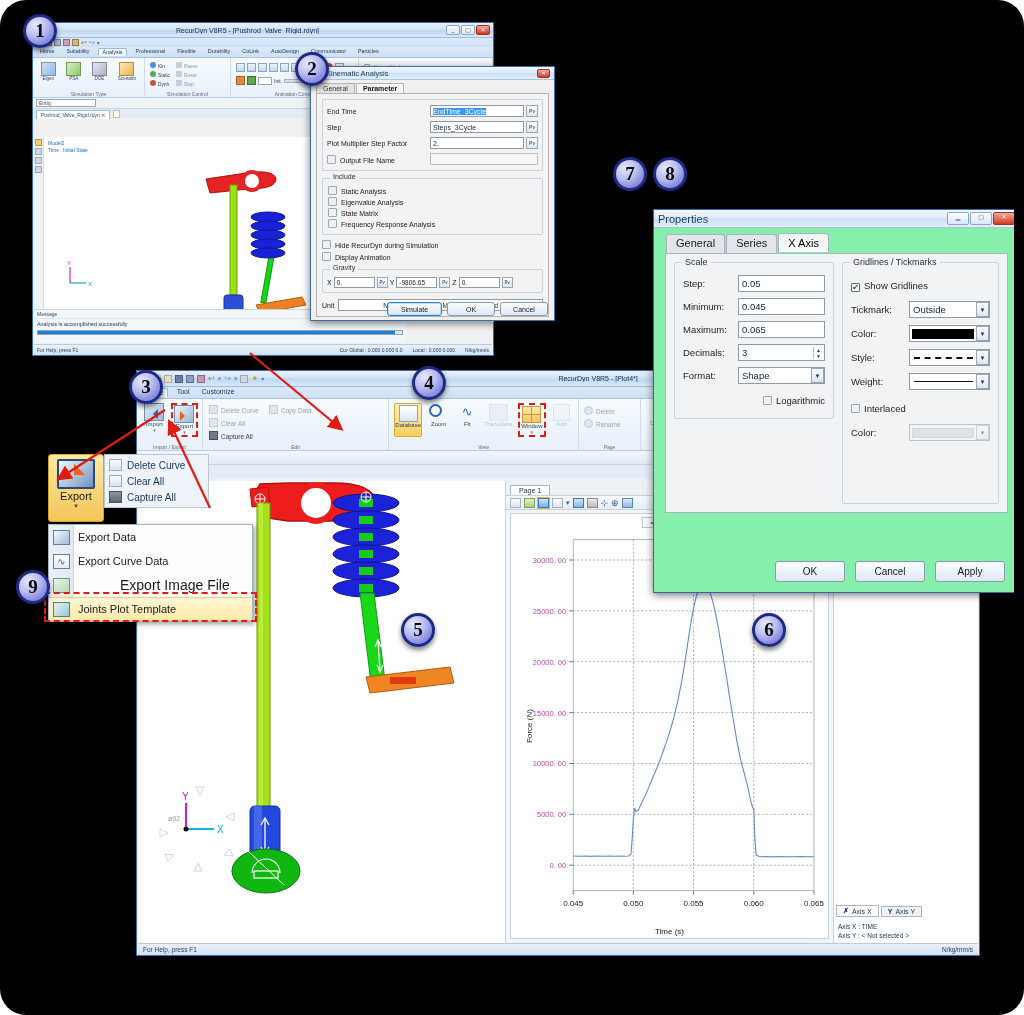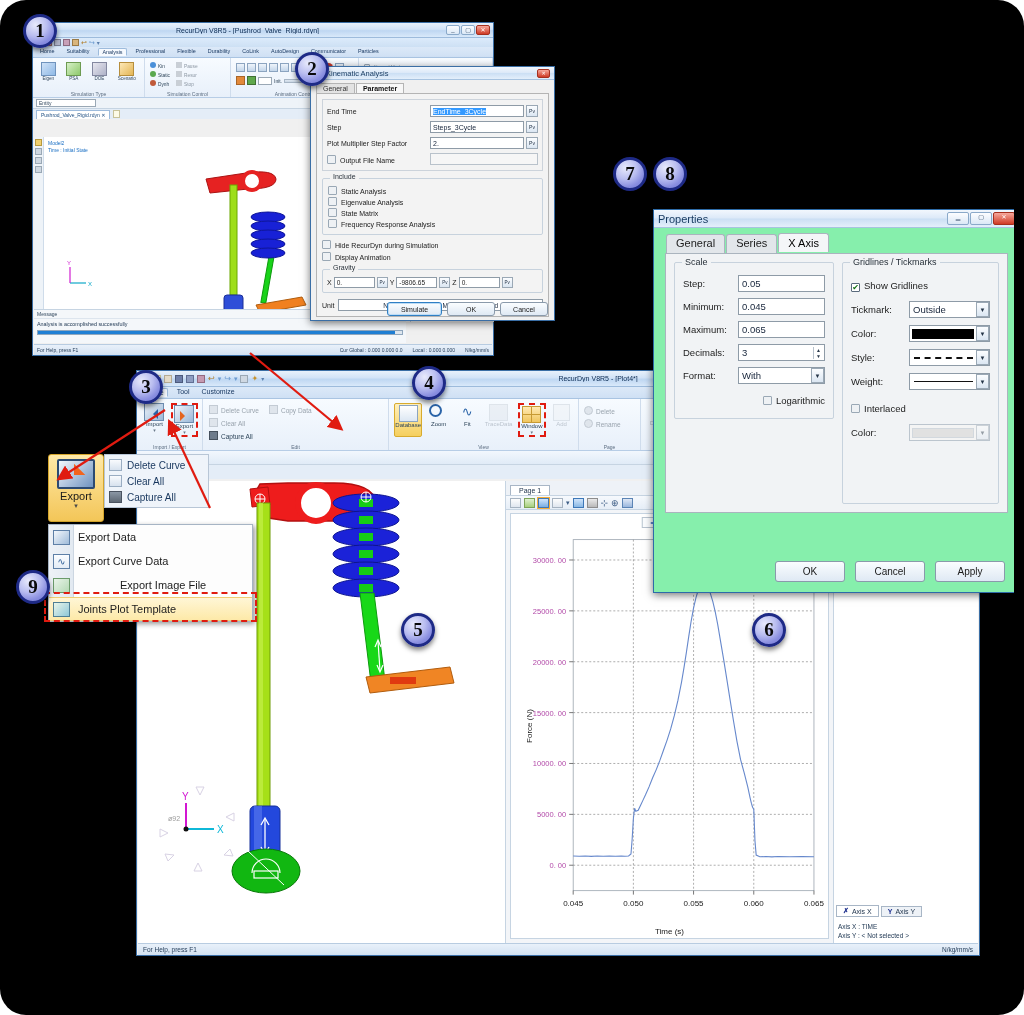--- a/index.html
+++ b/index.html
@@ -720,21 +720,21 @@
       <div style="position:relative;display:flex;align-items:center;gap:8px;height:24px;padding-left:4px;">
         <span style="width:17px;height:15px;background:linear-gradient(135deg,#f4f8fc,#9fbbd9);border:1px solid #5e80a7;"></span>
         <span style="font-size:11px;color:#1c1c1c;">Export Data</span>
       </div>
       <div style="position:relative;display:flex;align-items:center;gap:8px;height:24px;padding-left:4px;">
         <span style="width:17px;height:15px;background:linear-gradient(#fbfdff,#e3ecf6);border:1px solid #5e80a7;color:#2a5c96;font-size:10px;line-height:13px;text-align:center;">∿</span>
         <span style="font-size:11px;color:#1c1c1c;">Export Curve Data</span>
       </div>
       <div style="position:relative;display:flex;align-items:center;gap:8px;height:24px;padding-left:4px;">
         <span style="width:17px;height:15px;background:linear-gradient(135deg,#eaf4ea,#b4d9b4);border:1px solid #6b9b6b;"></span>
-        <span style="font-size:11px;color:#1c1c1c;padding-left:42px;">Export Image File</span>
+        <span style="font-size:14px;color:#1c1c1c;padding-left:42px;">Export Image File</span>
       </div>
       <div style="position:relative;display:flex;align-items:center;gap:8px;height:24px;padding-left:4px;background:linear-gradient(#fff6d6,#fde9a8);border-top:1px solid #f0cd72;border-bottom:1px solid #f0cd72;">
         <span style="width:17px;height:15px;background:linear-gradient(135deg,#e9f6e9,#8fc7d8);border:1px solid #4f7f94;"></span>
         <span style="font-size:11px;color:#1c1c1c;">Joints Plot Template</span>
       </div>
     </div>
 
     <div class="dash-red" style="position:absolute;left:-4px;top:140px;width:213px;height:30px;"></div>
   </div>
 
@@ -777,21 +777,21 @@
               <span>3</span>
               <span style="display:flex;flex-direction:column;font-size:5px;line-height:6px;color:#2a3a4c;border-left:1px solid #b8c2cc;padding-left:2px;">
                   <span>▲</span>
                   <span>▼</span>
                 </span>
             </span>
           </div>
           <div style="display:flex;align-items:center;margin-bottom:6px;">
             <span class="lbl" style="width:55px;">Format:</span>
             <span class="cmb" style="flex:1;padding-right:0;">
-              <span>With</span>
+              <span>Shape</span>
               <span class="arrowbox">▼</span>
             </span>
           </div>
           <div style="text-align:right;">
             <span class="lbl"><span class="chk"></span><span>Logarithmic</span></span>
           </div>
         </div>
 
       </div>
 

